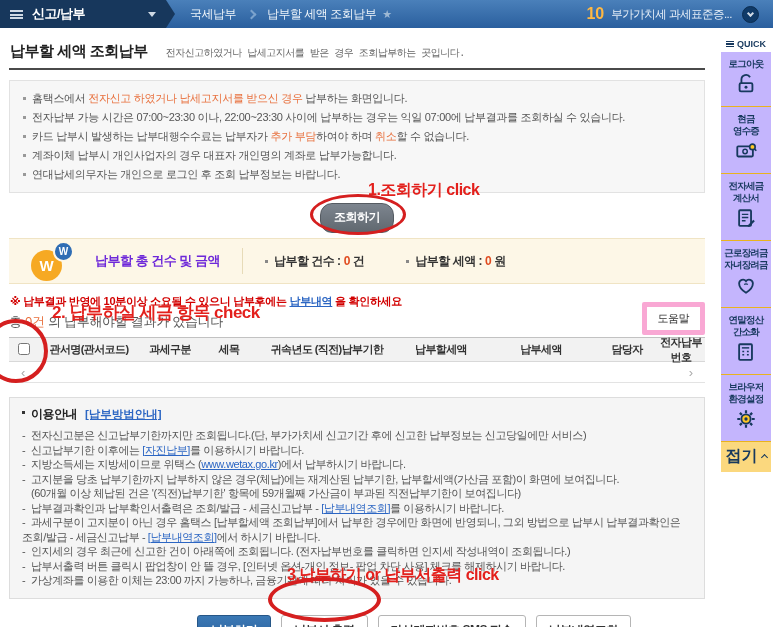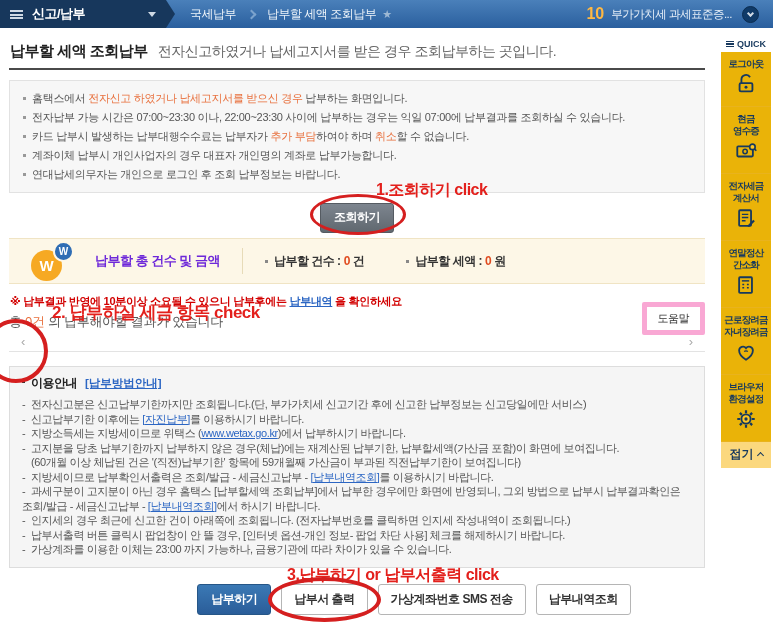--- a/index.html
+++ b/index.html
@@ -31,31 +31,31 @@
   .nav-right { margin-left:auto; display:flex; align-items:center; padding-right:14px; }
   .nav-badge { color:#ffb843; font-size:16px; font-weight:bold; margin-right:7px; }
   .nav-notice { color:#e9f1f9; font-size:11.5px; letter-spacing:-0.5px; }
   .nav-circle { width:17px; height:17px; border-radius:50%; background:#0f3a68; border:1px solid #0b2c50; margin-left:10px; display:flex; align-items:center; justify-content:center; cursor:pointer; }
   .chev-down { width:5px; height:5px; border-right:2px solid #cfd9e4; border-bottom:2px solid #cfd9e4; transform:rotate(45deg); margin-top:-2px; }
 
   
   .main { position:absolute; left:0; top:28px; width:714px; padding:0 9px; }
   .page-head { display:flex; align-items:baseline; padding:14px 1px 7px; border-bottom:2px solid #4a4a4a; }
   .page-title { font-size:15px; font-weight:bold; color:#222; letter-spacing:-0.5px; }
-  .page-sub { font-size:14px; color:#666; margin-left:10px; letter-spacing:-0.5px; }
+  .page-sub { font-size:10px; color:#666; margin-left:18px; letter-spacing:-0.5px;font-family:Liberation Mono, monospace; }
 
   .notice-box { margin-top:10px; background:#f7f7f7; border:1px solid #e2e2e2; padding:8px 12px; }
   .notice-box li { list-style:none; font-size:11px; color:#555; line-height:19px; letter-spacing:-0.3px; position:relative; padding-left:10px; }
   .notice-box li::before { content:""; position:absolute; left:1px; top:8px; width:3px; height:3px; background:#999; }
   .hl { color:#e8703d; }
 
   .inquire-row { margin-top:10px; height:28px; text-align:center; }
   .btn-inquire {
     display:inline-block; font-size:12px; font-weight:bold; color:#fff;
-    background:linear-gradient(#7d858f,#60686f); border:1px solid #555b62; border-radius:3px;
+    background:linear-gradient(#7d858f,#60686f); border:1px solid #555b62; border-radius:12px;
     padding:5px 13px 6px; cursor:pointer; letter-spacing:-0.5px;text-align:right;
   }
 
   .summary-bar { margin-top:7px; height:46px; background:#fdf7e7; border-top:1px solid #f0e4c4; border-bottom:1px solid #f0e4c4; display:flex; align-items:center; }
   .wlogo { position:relative; width:46px; height:40px; margin-left:22px; }
   .w-big { position:absolute; left:0; top:9px; width:31px; height:31px; border-radius:50%; background:#f6a923; color:#fff; font-weight:bold; font-size:15px; display:flex; align-items:center; justify-content:center; }
   .w-small { position:absolute; left:22px; top:0; width:21px; height:21px; border-radius:50%; background:#2f6db4; color:#fff; font-weight:bold; font-size:10px; display:flex; align-items:center; justify-content:center; border:2px solid #fdf7e7; }
   .summary-title { font-size:13px; font-weight:bold; color:#6d28d9; letter-spacing:-0.5px; margin-left:18px; }
   .v-div { width:1px; height:26px; background:#e7dbb8; margin:0 22px; }
   .summary-item { font-size:12px; font-weight:bold; color:#333; letter-spacing:-0.5px; display:flex; align-items:center; margin-right:42px; }
@@ -86,31 +86,31 @@
 
   .actions { margin-top:16px; display:flex; justify-content:center; gap:10px; width:714px; padding-left:96px; }
   .btn-primary { background:linear-gradient(#3b79b5,#2a5d99); border:1px solid #265687; color:#fff; font-size:12px; font-weight:bold; border-radius:3px; padding:6px 13px; cursor:pointer; letter-spacing:-0.5px; }
   .btn-plain { background:#fff; border:1px solid #b5b5b5; color:#333; font-size:12px; font-weight:bold; border-radius:3px; padding:6px 12px; cursor:pointer; letter-spacing:-0.5px; }
 
   
   .quick { position:absolute; right:2px; top:35px; width:50px; z-index:4; }
   .quick-header { display:flex; align-items:center; justify-content:center; height:17px; font-size:9px; font-weight:bold; color:#17395e; background:#fff; letter-spacing:0; }
   .qh-burger { width:8px; height:6px; border-top:1.5px solid #17395e; border-bottom:1.5px solid #17395e; position:relative; margin-right:3px; }
   .qh-burger::after { content:""; position:absolute; left:0; top:1.5px; width:8px; height:1.5px; background:#17395e; }
-  .quick-body { background:#eab308; }
+  .quick-body { background:#c4b5fd; }
   .quick-item { padding:6px 2px 7px; border-bottom:1px solid #e9b31d; text-align:center; cursor:pointer; }
   .quick-item span { display:block; font-size:9.5px; font-weight:bold; color:#17395e; letter-spacing:-0.8px; line-height:12px; }
   .quick-item svg { margin-top:3px; }
-  .quick-collapse { background:#fbd87e; text-align:center; font-size:12px; font-weight:bold; color:#17395e; padding:4px 0 5px; cursor:pointer; display:flex; align-items:center; justify-content:center; gap:4px; }
+  .quick-collapse { background:#fbd87e; text-align:center; font-size:16px; font-weight:bold; color:#17395e; padding:4px 0 5px; cursor:pointer; display:flex; align-items:center; justify-content:center; gap:4px; }
   .chev-up { width:5px; height:5px; border-left:1.5px solid #17395e; border-top:1.5px solid #17395e; transform:rotate(45deg); margin-top:2px; }
 
   
   .ann { position:absolute; color:#e3201c; font-weight:bold; letter-spacing:-0.5px; z-index:9; pointer-events:none; white-space:nowrap; }
   .ellipse { position:absolute; border:3.5px solid #d51f1f; border-radius:50%; z-index:9; pointer-events:none; }
-  #ann1 { left:376px; top:180px; font-size:16px; }
+  #ann1 { left:368px; top:180px; font-size:16px; }
   #ellipse1 { left:310px; top:194px; width:96px; height:41px; }
   #ann2 { left:52px; top:301px; font-size:17px; }
   #ellipse2 { left:-16px; top:319px; width:64px; height:64px; border-width:4px; }
   #ann3 { left:287px; top:565px; font-size:16px; }
   #ellipse3 { left:268px; top:577px; width:113px; height:45px; border-width:4px; }
 </style>
 </head>
 <body>
 
 <div class="topnav">
@@ -178,37 +178,48 @@
     <span>※ 납부결과 반영에 10분이상 소요될 수 있으니 납부후에는 </span><a class="link-blue">납부내역</a><span> 을 확인하세요</span>
   </div>
 
   <div class="result-row">
     <div class="result-count">
       <span>총 </span><span class="hl">0건</span><span> 의 납부해야할 결과가 있습니다</span>
     </div>
     <button class="btn-help">도움말</button>
   </div>
 
+  <div class="grid-header">
+    <div class="gh-check"><input type="checkbox" style=""></div>
+    <div class="gh-cell c1">관서명(관서코드)</div>
+    <div class="gh-cell c2">과세구분</div>
+    <div class="gh-cell c3">세목</div>
+    <div class="gh-cell c4">귀속년도 (직전)납부기한</div>
+    <div class="gh-cell c5">납부할세액</div>
+    <div class="gh-cell c6">납부세액</div>
+    <div class="gh-cell c7">담당자</div>
+    <div class="gh-cell c8">전자납부번호</div>
+  </div>
   <div class="grid-scroll">
     <span class="scroll-arrow">‹</span>
     <span class="scroll-arrow">›</span>
   </div>
 
   <div class="usage-box">
     <div class="usage-head">
       <span class="usage-title">이용안내</span>
       <a class="usage-link link-blue">[납부방법안내]</a>
     </div>
     <ul>
       <li><span class="dash">-</span><span>전자신고분은 신고납부기한까지만 조회됩니다.(단, 부가가치세 신고기간 후에 신고한 납부정보는 신고당일에만 서비스)</span><a class="link-blue"></a><span></span></li>
       <li><span class="dash">-</span><span>신고납부기한 이후에는 </span><a class="link-blue">[자진납부]</a><span>를 이용하시기 바랍니다.</span></li>
       <li><span class="dash">-</span><span>지방소득세는 지방세이므로 위택스 (</span><a class="link-blue">www.wetax.go.kr</a><span>)에서 납부하시기 바랍니다.</span></li>
       <li><span class="dash">-</span><span>고지분을 당초 납부기한까지 납부하지 않은 경우(체납)에는 재계산된 납부기한, 납부할세액(가산금 포함)이 화면에 보여집니다.</span><a class="link-blue"></a><span></span></li>
       <li><span class="dash"></span><span>(60개월 이상 체납된 건은 '(직전)납부기한' 항목에 59개월째 가산금이 부과된 직전납부기한이 보여집니다)</span><a class="link-blue"></a><span></span></li>
-      <li><span class="dash">-</span><span>지방세이므로 납부확인서출력은 조회/발급 - 세금신고납부 - </span><a class="link-blue">[납부내역조회]</a><span>를 이용하시기 바랍니다.</span></li>
+      <li><span class="dash">-</span><span>납부결과확인과 납부확인서출력은 조회/발급 - 세금신고납부 - </span><a class="link-blue">[납부내역조회]</a><span>를 이용하시기 바랍니다.</span></li>
       <li><span class="dash">-</span><span>과세구분이 고지분이 아닌 경우 홈택스 [납부할세액 조회납부]에서 납부한 경우에만 화면에 반영되니, 그외 방법으로 납부시 납부결과확인은 조회/발급 - 세금신고납부 - </span><a class="link-blue">[납부내역조회]</a><span>에서 하시기 바랍니다.</span></li>
       <li><span class="dash">-</span><span>인지세의 경우 최근에 신고한 건이 아래쪽에 조회됩니다. (전자납부번호를 클릭하면 인지세 작성내역이 조회됩니다.)</span><a class="link-blue"></a><span></span></li>
       <li><span class="dash">-</span><span>납부서출력 버튼 클릭시 팝업창이 안 뜰 경우, [인터넷 옵션-개인 정보- 팝업 차단 사용] 체크를 해제하시기 바랍니다.</span><a class="link-blue"></a><span></span></li>
       <li><span class="dash">-</span><span>가상계좌를 이용한 이체는 23:00 까지 가능하나, 금융기관에 따라 차이가 있을 수 있습니다.</span><a class="link-blue"></a><span></span></li>
     </ul>
   </div>
 
   <div class="actions">
     <button class="btn-primary">납부하기</button>
     <button class="btn-plain">납부서 출력</button>
@@ -242,32 +253,32 @@
     </div>
     <div class="quick-item">
       <span>전자세금</span><span>계산서</span>
       <svg width="24" height="22" viewBox="0 0 24 24">
           <rect x="4.5" y="3.5" width="13" height="17" rx="1" fill="none" stroke="#17395e" stroke-width="2"></rect>
           <path d="M7.5 8h7M7.5 11.5h7M7.5 15h4" stroke="#17395e" stroke-width="1.5"></path>
           <path d="M14 20l6-6 1.6 1.6-6 6H14v-1.6z" fill="#17395e"></path>
         </svg>
     </div>
     <div class="quick-item">
+      <span>근로장려금</span><span>자녀장려금</span>
+      <svg width="24" height="22" viewBox="0 0 24 24">
+          <path d="M12 20.5S4.5 15.8 4.5 10.4A4.2 4.2 0 0 1 12 7.8a4.2 4.2 0 0 1 7.5 2.6c0 5.4-7.5 10.1-7.5 10.1z" fill="none" stroke="#17395e" stroke-width="2"></path>
+          <path d="M10 11.5c1.5-1 2.5-1 4 0" fill="none" stroke="#17395e" stroke-width="1.4"></path>
+        </svg>
+    </div>
+    <div class="quick-item">
       <span>연말정산</span><span>간소화</span>
       <svg width="24" height="22" viewBox="0 0 24 24">
           <rect x="4.5" y="3.5" width="14" height="17" rx="1" fill="none" stroke="#17395e" stroke-width="2"></rect>
           <path d="M7.5 7.5h8" stroke="#17395e" stroke-width="1.6"></path>
           <path d="M8 11.5h2M13 11.5h2M8 15h2M13 15h2" stroke="#17395e" stroke-width="1.8"></path>
-        </svg>
-    </div>
-    <div class="quick-item">
-      <span>근로장려금</span><span>자녀장려금</span>
-      <svg width="24" height="22" viewBox="0 0 24 24">
-          <path d="M12 20.5S4.5 15.8 4.5 10.4A4.2 4.2 0 0 1 12 7.8a4.2 4.2 0 0 1 7.5 2.6c0 5.4-7.5 10.1-7.5 10.1z" fill="none" stroke="#17395e" stroke-width="2"></path>
-          <path d="M10 11.5c1.5-1 2.5-1 4 0" fill="none" stroke="#17395e" stroke-width="1.4"></path>
         </svg>
     </div>
     <div class="quick-item">
       <span>브라우저</span><span>환경설정</span>
       <svg width="24" height="22" viewBox="0 0 24 24">
           <g stroke="#17395e" stroke-width="2.4">
             <path d="M12 2.5v3.2M12 18.3v3.2M2.5 12h3.2M18.3 12h3.2M5.3 5.3l2.2 2.2M16.5 16.5l2.2 2.2M18.7 5.3l-2.2 2.2M7.5 16.5l-2.2 2.2"></path>
           </g>
           <circle cx="12" cy="12" r="5" fill="#ffc725" stroke="#17395e" stroke-width="2"></circle>
           <circle cx="12" cy="12" r="1.8" fill="#17395e"></circle>

